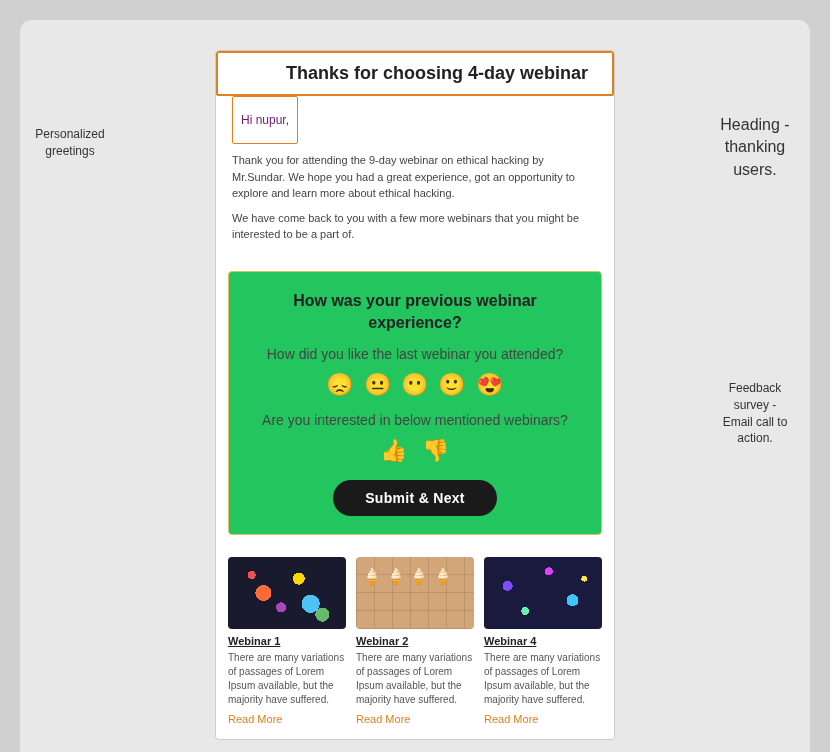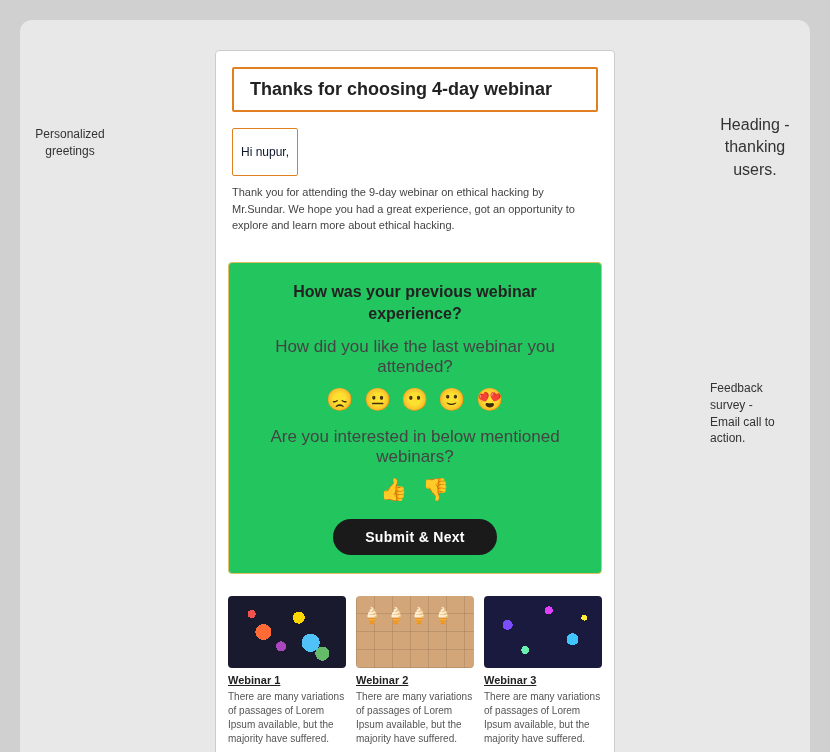--- a/index.html
+++ b/index.html
@@ -44,46 +44,47 @@
       width: 90px;
       line-height: 1.4;
       margin-top: 24px;
     }
     .annotation-right-bottom {
       position: absolute;
       right: 10px;
       top: 360px;
       font-size: 12px;
       color: #333;
+      text-align: center;
       width: 90px;
       line-height: 1.4;
     }
     .email-card {
       background: #fff;
       border: 1px solid #ccc;
       border-radius: 4px;
       width: 400px;
       overflow: hidden;
     }
     .email-header {
       border: 2px solid #e08020;
-      margin: 16px;
-      padding: 10px 16px;
-      text-align: left;
+      margin: 0;
+      padding: 10px 24px;
+      text-align: right;
       border-radius: 2px;
     }
     .email-header h1 {
       font-size: 18px;
       font-weight: bold;
       color: #222;
     }
     .greeting-tag {
       display: inline-block;
       border: 1px solid #e08020;
-      color: #0f172a;
+      color: #701a75;
       font-size: 12px;
       padding: 16px 8px;
       margin: 0 16px 8px 16px;
       border-radius: 2px;
     }
     .email-body-text {
       padding: 0 16px 12px 16px;
       font-size: 11px;
       color: #444;
       line-height: 1.5;
@@ -100,21 +101,21 @@
       text-align: center;
     }
     .feedback-section h2 {
       font-size: 16px;
       font-weight: bold;
       color: #222;
       margin-bottom: 12px;
       line-height: 1.4;
     }
     .feedback-question {
-      font-size: 17px;
+      font-size: 14px;
       color: #444;
       margin-bottom: 10px;
     }
     .emoji-row {
       display: flex;
       justify-content: center;
       gap: 10px;
       margin-bottom: 14px;
       font-size: 22px;
     }
@@ -247,20 +248,21 @@
     <div class="email-header">
       <h1>Thanks for choosing 4-day webinar</h1>
     </div>
 
     
     <span class="greeting-tag">Hi nupur,</span>
 
     
     <div class="email-body-text">
       <p>Thank you for attending the 9-day webinar on ethical hacking by Mr.Sundar. We hope you had a great experience, got an opportunity to explore and learn more about ethical hacking.</p>
+      <p>We have come back to you with a few more webinars that you might be interested to be a part of.</p>
     </div>
 
     
     <div class="feedback-section">
       <h2>How was your previous webinar experience?</h2>
       <p class="feedback-question">How did you like the last webinar you attended?</p>
       <div class="emoji-row">
         <span>😞</span>
         <span>😐</span>
         <span>😶</span>
@@ -287,21 +289,21 @@
 
       <div class="webinar-item">
         <div class="webinar-thumbnail thumb-2"></div>
         <div class="webinar-title">Webinar 2</div>
         <div class="webinar-desc">There are many variations of passages of Lorem Ipsum available, but the majority have suffered.</div>
         <a href="#" class="read-more">Read More</a>
       </div>
 
       <div class="webinar-item">
         <div class="webinar-thumbnail thumb-3"></div>
-        <div class="webinar-title">Webinar 3</div>
+        <div class="webinar-title">Webinar 4</div>
         <div class="webinar-desc">There are many variations of passages of Lorem Ipsum available, but the majority have suffered.</div>
         <a href="#" class="read-more">Read More</a>
       </div>
 
     </div>
 
   </div>
 
 </div>
 

